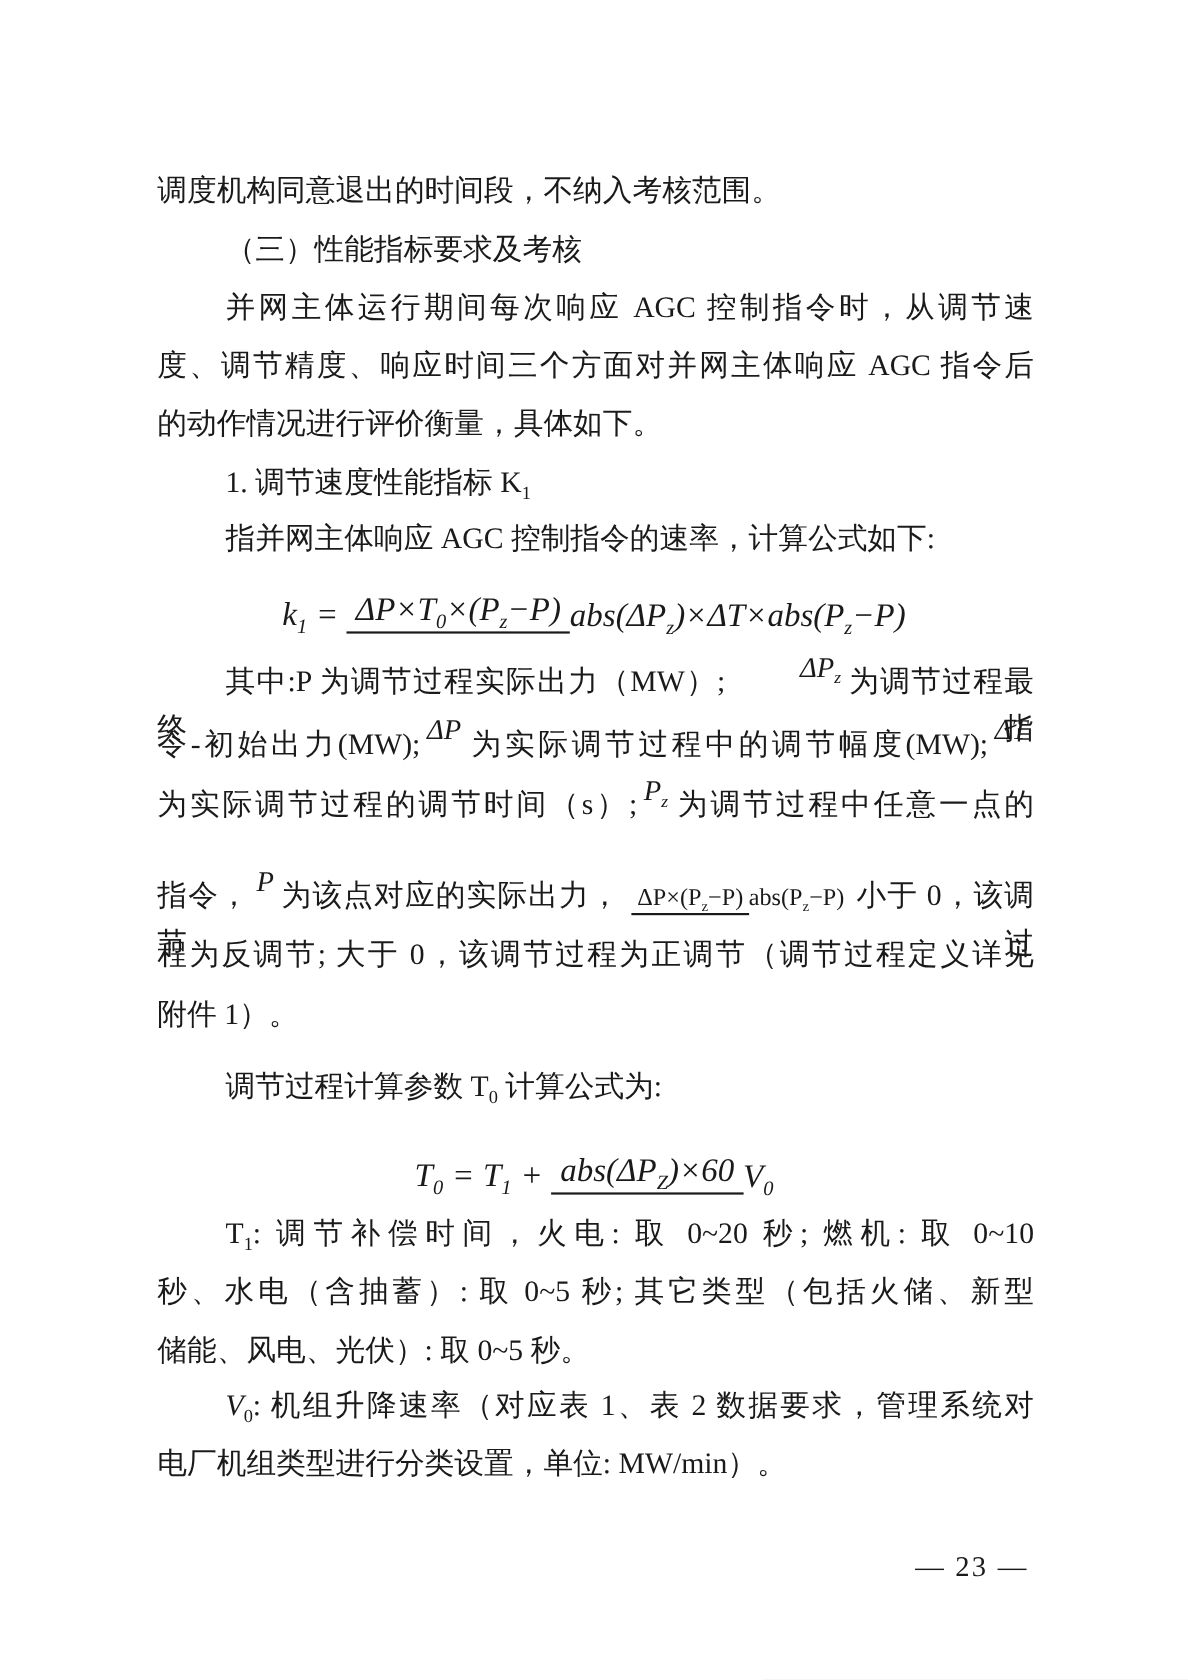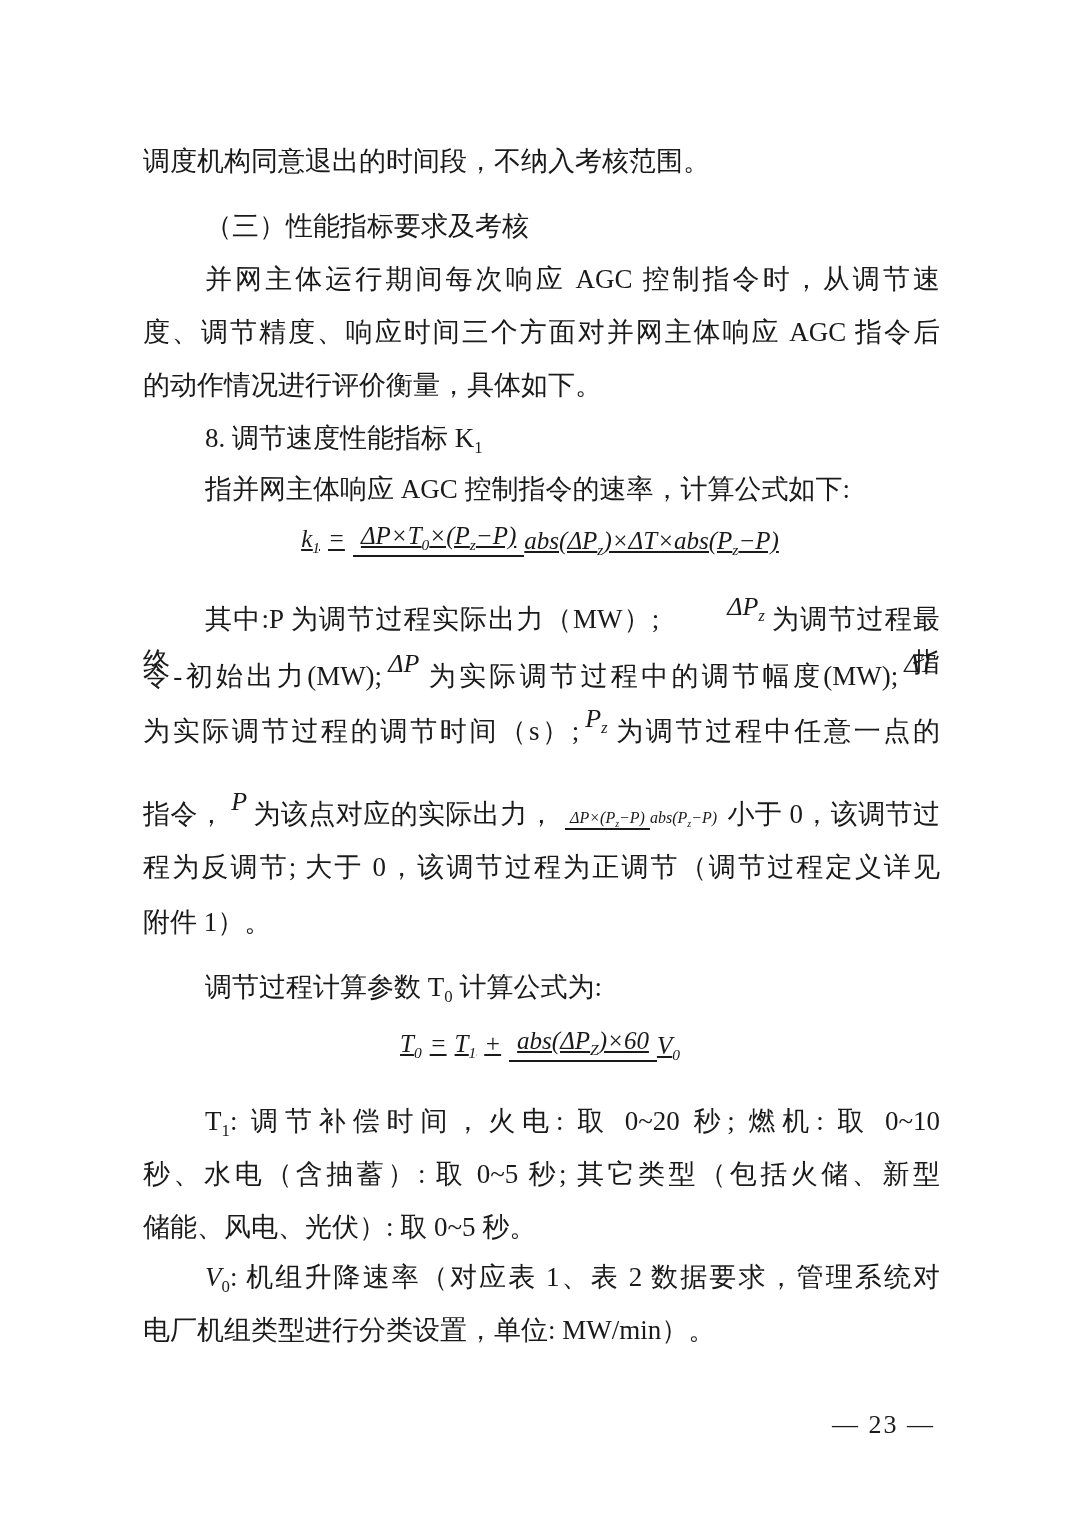--- a/index.html
+++ b/index.html
@@ -30,77 +30,75 @@
     font-style: italic;
     font-size: 26px;
     margin: 0 6px;
   }
   .im sub { font-style: italic; }
   
   .ifrac {
     display: inline-block;
     text-align: center;
     font-family: "Liberation Serif", serif;
-    font-style: italic;
-    font-size: 16px;
+    font-size: 22px;
     line-height: 28px;
     margin: 0 10px;
     vertical-align: baseline;
   }
   .ifrac .num { border-bottom: 2px solid #1a1a1a; padding: 0 5px 2px; }
   .ifrac .den { padding-top: 2px; }
   
   .formula {
     position: absolute; left: 0; width: 100%;
-    display: flex; justify-content: center; align-items: center;
+    display: flex; justify-content: center; align-items: flex-end;
     font-family: "Liberation Serif", serif;
     font-style: italic;
-    font-size: 25px;
+    font-size: 30px;
     color: #1a1a1a;
-    text-decoration: underline;
   }
   .formula .op { margin: 0 8px; }
   .formula .frac {
     display: inline-flex; flex-direction: row; align-items: center;
   }
   .formula .frac .num { border-bottom: 2px solid #1a1a1a; padding: 0 8px 4px; line-height: 30px; }
   .formula .frac .den { padding-top: 4px; line-height: 30px; }
   .pagenum {
     position: absolute;
     top: 1374px; right: 145px;
     font-size: 26px;
     letter-spacing: 2px;
     margin-top: 36px;
   }
 </style>
 </head>
 <body>
 
 <div class="page">
 
-  <div class="ln" style="top:140px">
+  <div class="ln" style="top:152px">
     <span>调度机构同意退出的时间段，不纳入考核范围。</span>
   </div>
 
   <div class="ln indent just" style="top:258px">
     <span>并网主体运行期间每次响应 AGC 控制指令时，从调节速</span>
   </div>
 
   <div class="ln indent" style="top:205px">
     <span>（三）性能指标要求及考核</span>
   </div>
   <div class="ln just" style="top:311px">
     <span>度、调节精度、响应时间三个方面对并网主体响应 AGC 指令后</span>
   </div>
   <div class="ln" style="top:364px">
     <span>的动作情况进行评价衡量，具体如下。</span>
   </div>
 
   <div class="ln indent" style="top:417px">
-    <span>8. 调节速度性能指标 K</span><sub>1</sub>
+    <span>1. 调节速度性能指标 K</span><sub>1</sub>
   </div>
 
   <div class="ln indent" style="top:468px">
     <span>指并网主体响应 AGC 控制指令的速率，计算公式如下:</span>
   </div>
 
   <div class="formula" style="top:502px; height:74px">
     <span><span>k</span><sub>1</sub></span>
     <span class="op">=</span>
     <span class="frac">

